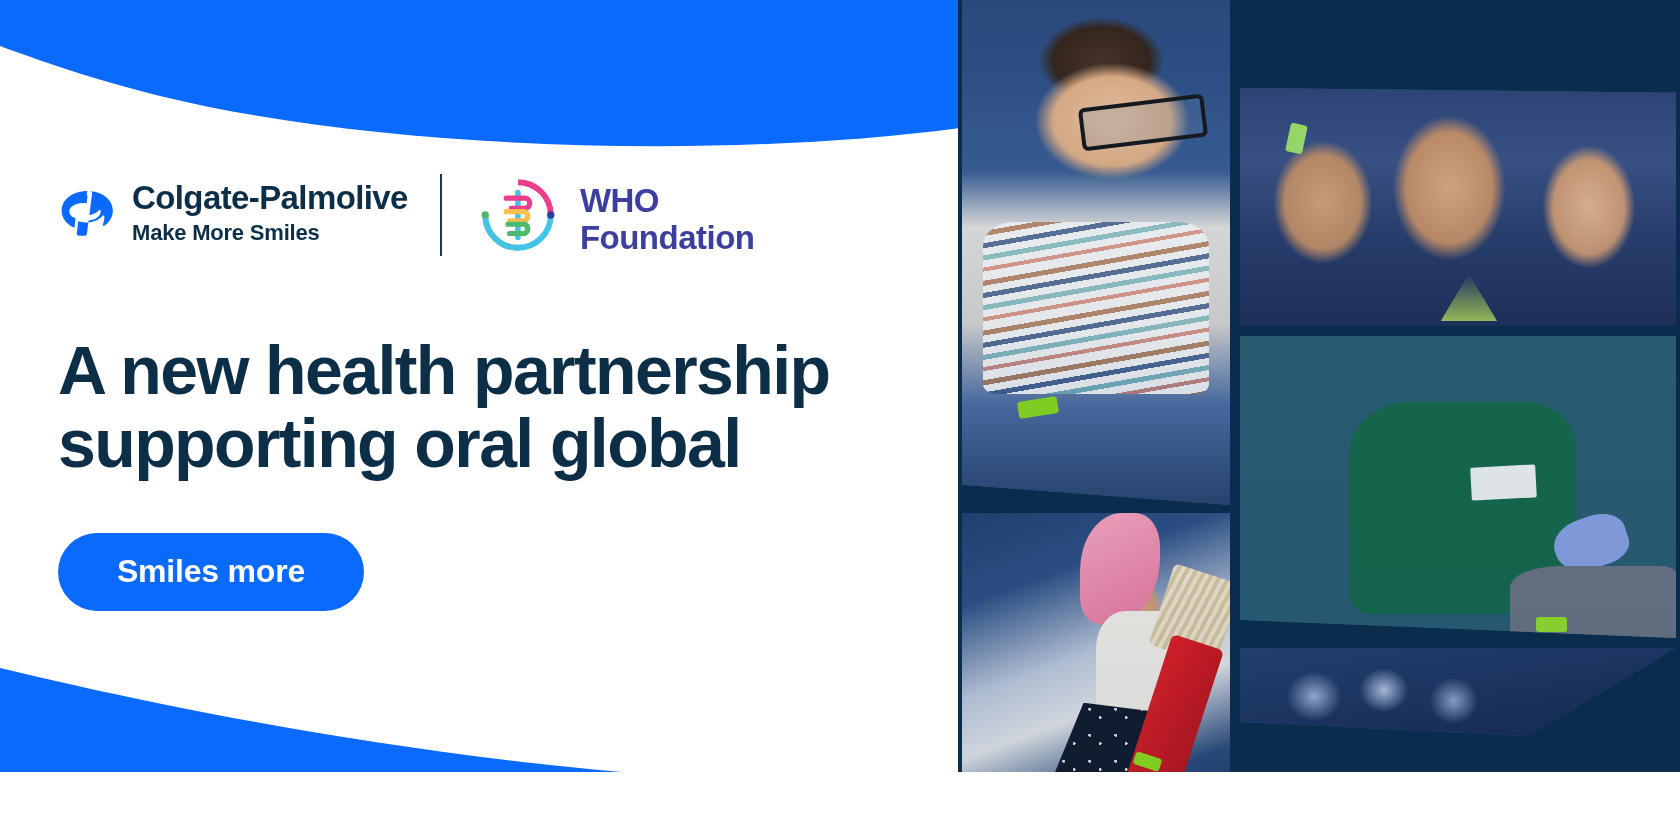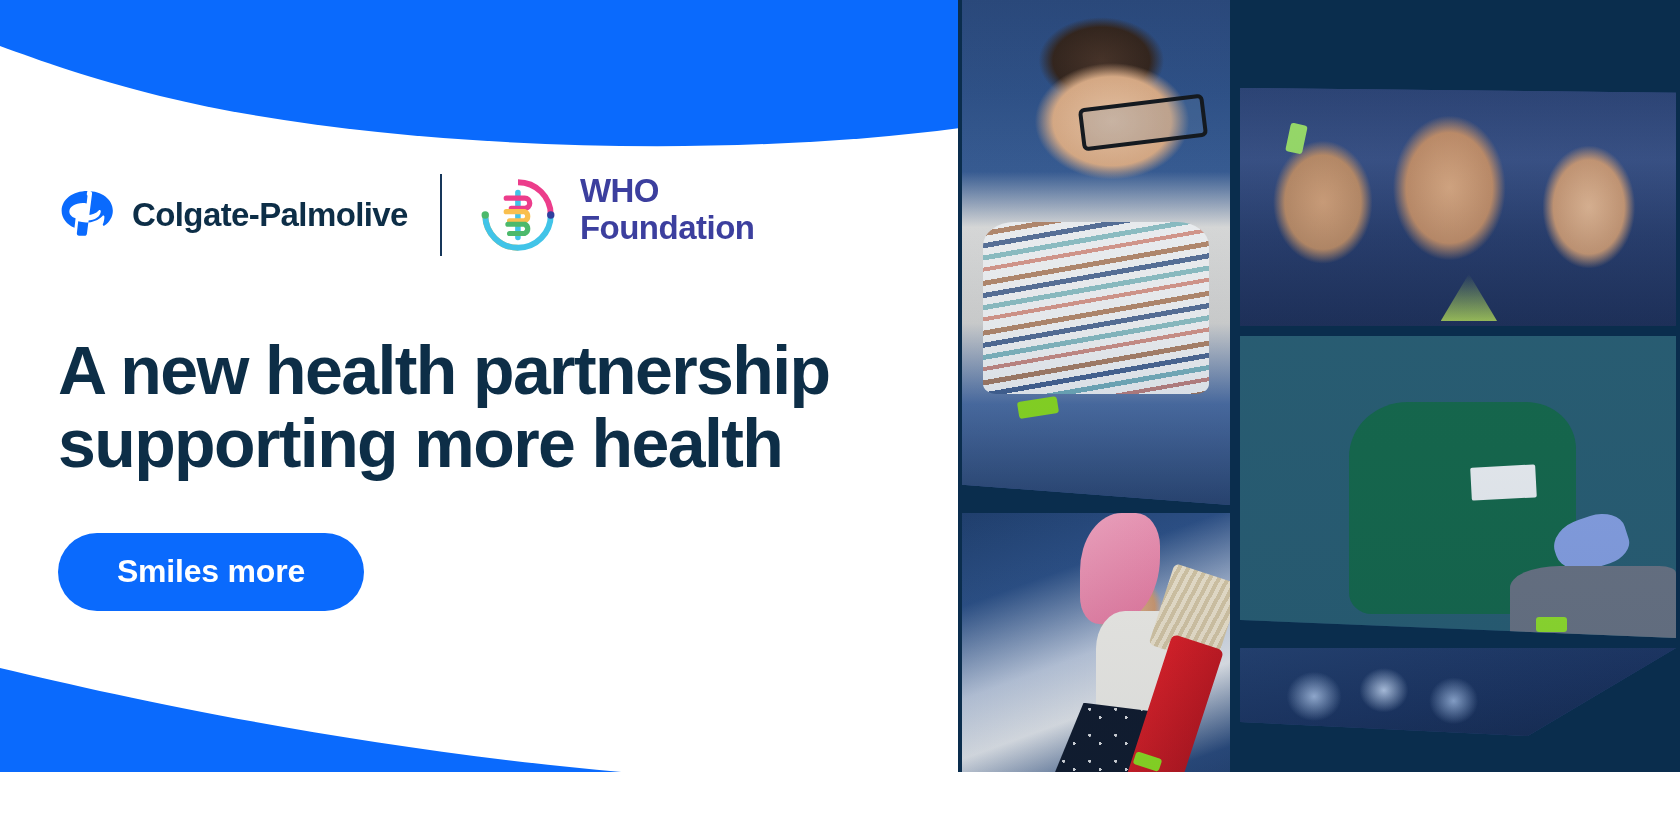--- a/index.html
+++ b/index.html
@@ -82,21 +82,21 @@
   }
   .lockup-divider {
     width: 2px;
     height: 82px;
     background: #16365a;
     margin: 0 34px 0 32px;
     flex: 0 0 auto;
   }
   .who-block {
     display: flex;
-    align-items: flex-start;
+    align-items: flex-end;
     gap: 20px;
   }
   .who-mark {
     width: 84px;
     height: 84px;
     flex: 0 0 auto;
   }
   .who-words {
     display: flex;
     flex-direction: column;
@@ -394,20 +394,21 @@
       <div class="logo-lockup">
 
         <div class="colgate-block">
           <svg class="colgate-mark" viewBox="0 0 64 64" aria-hidden="true">
             <path d="M32.5 5.5C16.5 5.5 4 14.8 4 27.2c0 8.1 5.6 15.2 14.2 19l1.2-10.6c-4.1-1.4-6.9-4.3-6.9-7.6 0-5.1 6.6-9.2 14.8-9.2 1.5 0 2.9.1 4.3.4l1-8.8c-.6 0-1.4-.9-.1-4.9z" fill="#0a6afd"></path>
             <path d="M32.2 5.5c16 0 28.3 9.2 28.3 21.7 0 6.6-3.5 12.5-9.2 16.5-1 .7-2.3-.3-1.8-1.5 1.1-2.6 1.7-5.4 1.7-8.3 0-1.1-1.3-1.7-2.1-.9-4.4 4.5-10.9 7.3-18.2 7.3-3 0-5.9-.5-8.6-1.3l-1.5 13.2c-.2 1.5.9 2.8 2.4 2.8h6.2c1.3 0 2.4-1 2.5-2.3L37.6 8.2c.1-1.5-1.1-2.7-2.6-2.7z" fill="#0a6afd"></path>
             <path d="M17.6 27.8c0 5.6 6.6 10.2 14.8 10.2s14.8-4.6 14.8-10.2c0-1.2-1.5-1.8-2.3-.9-2.8 3.1-7.3 5.1-12.5 5.1s-9.7-2-12.5-5.1c-.8-.9-2.3-.3-2.3.9z" fill="#ffffff"></path>
           </svg>
           <div class="colgate-words">
             <div class="colgate-name">Colgate-Palmolive</div>
+            <div class="colgate-tagline">Make More Smiles</div>
           </div>
         </div>
 
         <div class="lockup-divider"></div>
 
         <div class="who-block">
           <svg class="who-mark" viewBox="0 0 100 100" aria-hidden="true">
 
             <circle cx="50" cy="50" r="39" fill="none" stroke="#f9bf4e" stroke-width="7" stroke-dasharray="61 184" stroke-dashoffset="-122" stroke-linecap="butt" transform="rotate(-90 50 50)"></circle>
             <circle cx="50" cy="50" r="39" fill="none" stroke="#ec3d8b" stroke-width="7" stroke-dasharray="61 184" stroke-dashoffset="0" stroke-linecap="butt" transform="rotate(-90 50 50)"></circle>
@@ -424,21 +425,21 @@
           <div class="who-words">
             <div class="who-line">WHO</div>
             <div class="who-line">Foundation</div>
           </div>
         </div>
 
       </div>
 
       <h1 class="headline">
         <span class="headline-line">A new health partnership</span>
-        <span class="headline-line">supporting more health</span>
+        <span class="headline-line">supporting oral global</span>
       </h1>
 
       <div class="cta-row">
         <button class="cta-button" type="button">Smiles more</button>
       </div>
 
     </div>
   </div>
 
   <div class="collage">

